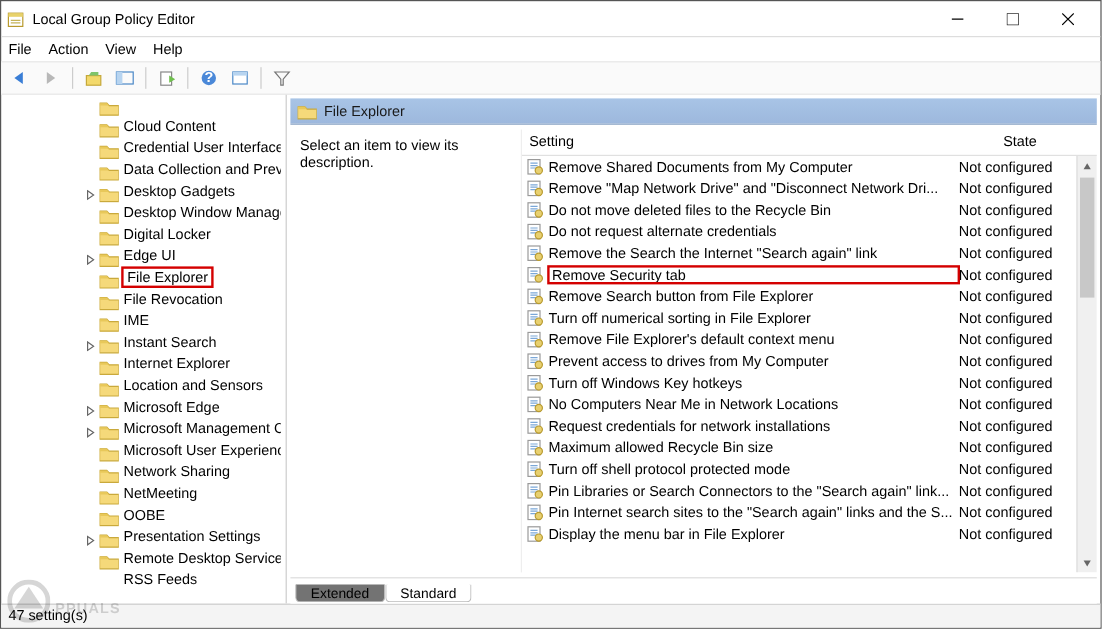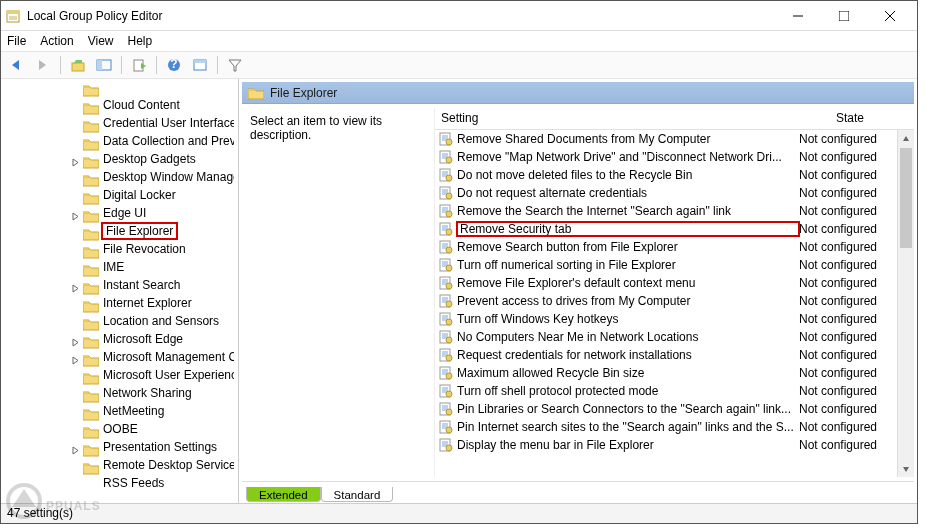--- a/index.html
+++ b/index.html
@@ -51,21 +51,21 @@
 .list-row .state { width: 94px; font-size: 12px; }
 .list-row.highlighted .setting { outline: 2px solid #d40000; outline-offset: -1px; padding: 0 3px; }
 .vscroll { position: absolute; right: 0; top: 0; bottom: 0; width: 17px; background: #f0f0f0; border-left: 1px solid #ddd; }
 .vscroll .thumb { position: absolute; left: 2px; right: 2px; top: 18px; height: 100px; background: #c8c8c8; }
 .vscroll .arr { position: absolute; left: 0; right: 0; height: 17px; display: flex; align-items: center; justify-content: center; }
 .vscroll .arr.up { top: 0; } .vscroll .arr.down { bottom: 0; }
 
 
 .tabs-bottom { height: 22px; display: flex; align-items: flex-end; padding-left: 4px; gap: 0; border-top: 1px solid #ddd; background: #fff; margin: 0 3px; }
 .tab { padding: 2px 12px 0; border: 1px solid #bbb; border-top: none; border-radius: 0 0 4px 4px; font-size: 11.5px; background: #fff; position: relative; top: -1px; }
-.tab.active { background: #84cc16; font-weight: normal; }
+.tab.active { background: #737373; font-weight: normal; }
 
 
 .statusbar { height: 20px; border-top: 1px solid #ccc; padding: 2px 6px; font-size: 12px; background: #f4f4f4; }
 
 
 .watermark { position: absolute; left: 6px; bottom: 8px; font-size: 30px; font-weight: 700; color: rgba(30,30,30,0.18); letter-spacing: 1px; pointer-events: none; z-index: 50; }
 .watermark .wlogo { display:inline-block; vertical-align: middle; margin-right:4px; }
 
 
 .folder-ico svg, .pane-header svg { display: block; }

